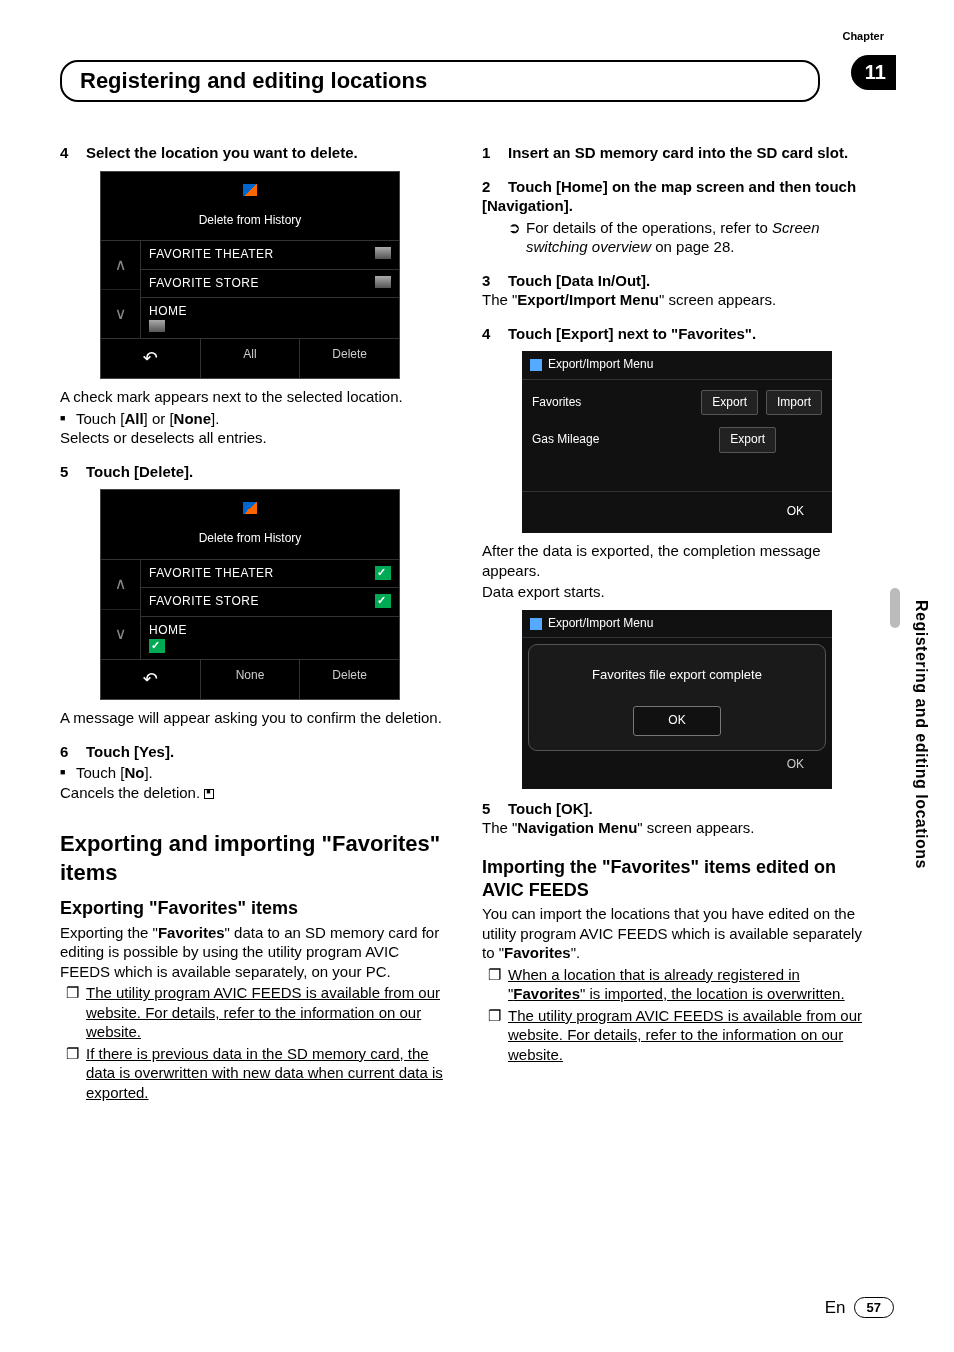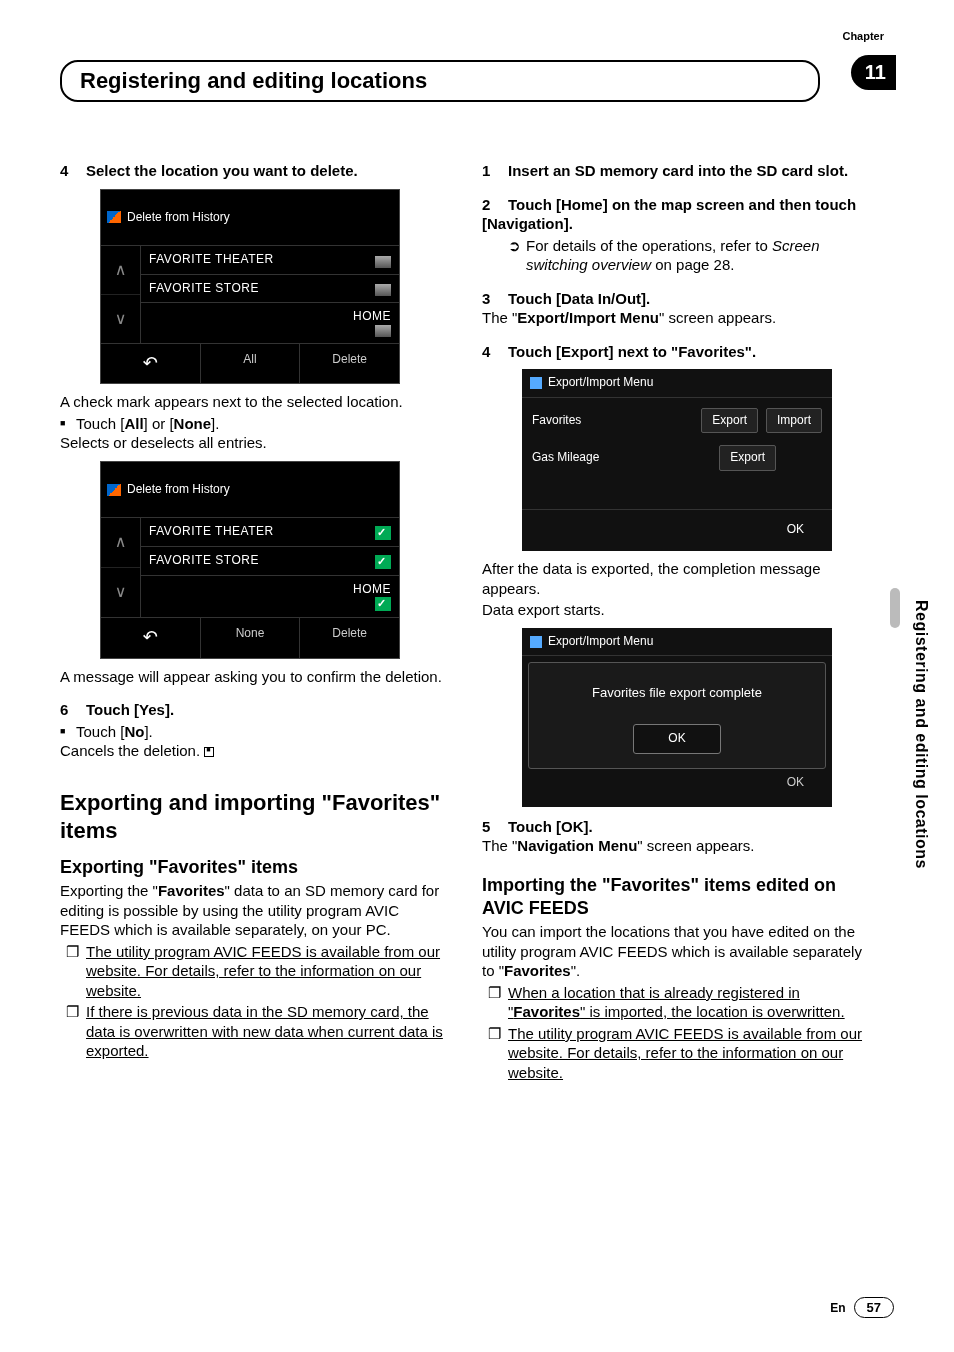--- a/index.html
+++ b/index.html
@@ -38,21 +38,21 @@
     margin-top: 10px;
     width: 760px;
   }
   .chapter-title {
     font-size: 22px;
     font-weight: 900;
   }
   .columns {
     display: flex;
     gap: 32px;
-    margin-top: 53px;
+    margin-top: 35px;
   }
   .col {
     width: 390px;
     font-size: 15px;
     line-height: 1.3;
   }
   .step-head {
     font-weight: bold;
     margin-top: 6px;
   }
@@ -77,28 +77,28 @@
 
   
   .shot {
     background: #000;
     color: #fff;
     font-size: 12px;
     width: 300px;
     margin: 8px 0 8px 40px;
     border: 1px solid #444;
   }
-  .shot-title-row { display:flex; align-items:center; gap:6px; padding:20px 6px; border-bottom:1px solid #333;}
+  .shot-title-row { display:flex; align-items:center; gap:17px; padding:12px 6px; border-bottom:1px solid #333;flex-direction:column;}
   .shot-icon-flag { width:14px; height:12px; background:linear-gradient(135deg,#06c 50%,#f60 50%); }
   .shot-row { display:flex; align-items:stretch; }
   .shot-arrows { width:40px; display:flex; flex-direction:column; border-right:1px solid #333;}
   .shot-arrows div { flex:1; display:flex; align-items:center; justify-content:center; color:#888; font-size:16px; border-bottom:1px solid #222;}
   .shot-arrows div:last-child{border-bottom:none;}
   .shot-list { flex:1; }
-  .shot-item { display:flex; align-items:flex-end; justify-content:space-between; padding:6px 8px; border-bottom:1px solid #333; letter-spacing:0.5px;}
+  .shot-item { display:flex; align-items:flex-start; justify-content:space-between; padding:6px 8px; border-bottom:1px solid #333; letter-spacing:0.5px;}
   .shot-item:last-child { border-bottom:none;flex-direction:column;}
   .chk-empty { width:16px; height:12px; background:linear-gradient(#aaa,#555);}
   .chk-full { width:16px; height:14px; background:#0a5; position:relative;}
   .chk-full::after{content:"✓"; color:#fff; font-size:11px; position:absolute; left:2px; top:-1px; font-weight:bold;}
   .shot-footer { display:flex; border-top:1px solid #333;}
   .shot-footer div { flex:1; text-align:center; padding:8px 4px; border-right:1px solid #333; color:#ccc;}
   .shot-footer div:last-child{border-right:none;}
   .back-arrow { font-size:18px; color:#fff;}
 
   .shot2 { background:#111; color:#fff; font-size:12px; width:310px; margin:8px 0 8px 40px;}
@@ -139,21 +139,21 @@
     align-items: center;
     gap: 8px;
     font-size: 13px;
   }
   .page-pill {
     border: 1.5px solid #000;
     border-radius: 14px;
     padding: 2px 12px;
     font-weight: bold;
   }
-  .lang-label { font-weight: bold; font-size: 12px;}
+  .lang-label { font-weight: normal; font-size: 17px;}
 </style>
 </head>
 <body>
 
 
 
 <div class="chapter-label">Chapter</div>
 <div class="chapter-pill">11</div>
 
 <div class="chapter-title-wrap">
@@ -199,20 +199,21 @@
         <div>Delete</div>
       </div>
     </div>
 
     <div class="body-text">A check mark appears next to the selected location.</div>
     <div class="bullet">
       <span>Touch [</span><span class="bold">All</span><span>] or [</span><span class="bold">None</span><span>].</span>
     </div>
     <div class="body-text tight">Selects or deselects all entries.</div>
 
+    <div class="step-head" style="margin-top:14px"><span class="num">5</span><span>Touch [Delete].</span></div>
 
     <div class="shot">
       <div class="shot-title-row">
           <div class="shot-icon-flag"></div>
           <span>Delete from History</span>
         </div>
       <div class="shot-row">
         <div class="shot-arrows">
           <div>∧</div>
           <div>∨</div>
@@ -295,21 +296,21 @@
     </div>
 
     <div class="body-text tight">After the data is exported, the completion message appears.</div>
     <div class="body-text">Data export starts.</div>
 
     <div class="shot2">
       <div class="shot2-title">
           <div class="shot2-icon"></div>
           <span>Export/Import Menu</span>
         </div>
-      <div style="border:1px solid #555; margin:6px; border-radius:3px; background:#1a1a1a;">
+      <div style="border:1px solid #555; margin:6px; border-radius:9px; background:#1a1a1a;">
         <div class="shot2-msg">Favorites file export complete</div>
         <div class="shot2-okwrap"><span class="shot2-okbtn">OK</span></div>
       </div>
       <div class="shot2-footer" style="border-top:none; padding-top:0;">
           <span style="color:#ccc; padding:0 18px 6px">OK</span>
         </div>
     </div>
 
     <div class="step-head" style="margin-top:10px"><span class="num">5</span><span>Touch [OK].</span></div>
     <div class="body-text tight">

